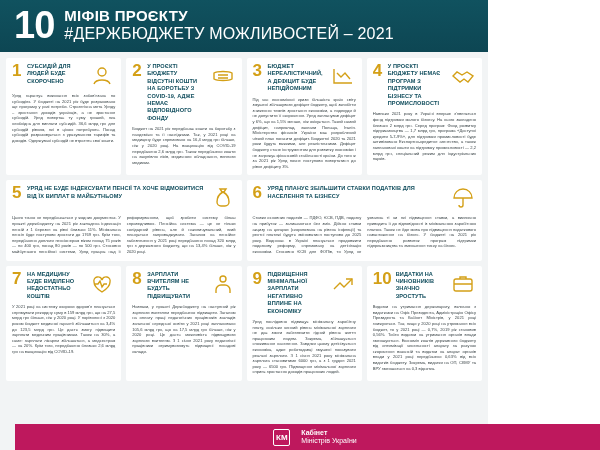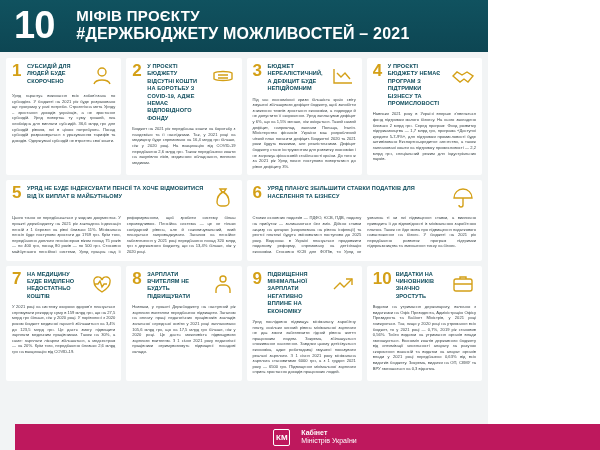--- a/index.html
+++ b/index.html
@@ -19,23 +19,23 @@
     background:linear-gradient(180deg,#10525f 0%,#0d4653 100%);
     color:#ffffff;
     padding:8px 14px 10px 14px;
     display:flex;align-items:center;gap:10px;
     height:52px;box-sizing:border-box;
   }
   .big-num{
     font-size:38px;font-weight:bold;line-height:38px;
     color:#ffffff;letter-spacing:-1px;
   }
-  .head-lines{display:flex;flex-direction:column;justify-content:center;margin-left:12px;}
+  .head-lines{display:flex;flex-direction:column;justify-content:center;}
   .head-l1{font-size:15px;font-weight:bold;letter-spacing:.3px;line-height:17px;}
-  .head-l2{font-size:16px;font-weight:bold;letter-spacing:.2px;line-height:18px;margin-top:1px;}
+  .head-l2{font-size:16px;font-weight:normal;letter-spacing:.2px;line-height:18px;margin-top:1px;}
   
   .grid{
     padding:6px 6px 0 6px;
     display:grid;
     grid-template-columns:repeat(4,1fr);
     gap:5px;
   }
   .card{
     background:#ffffff;
     border-radius:2px;

